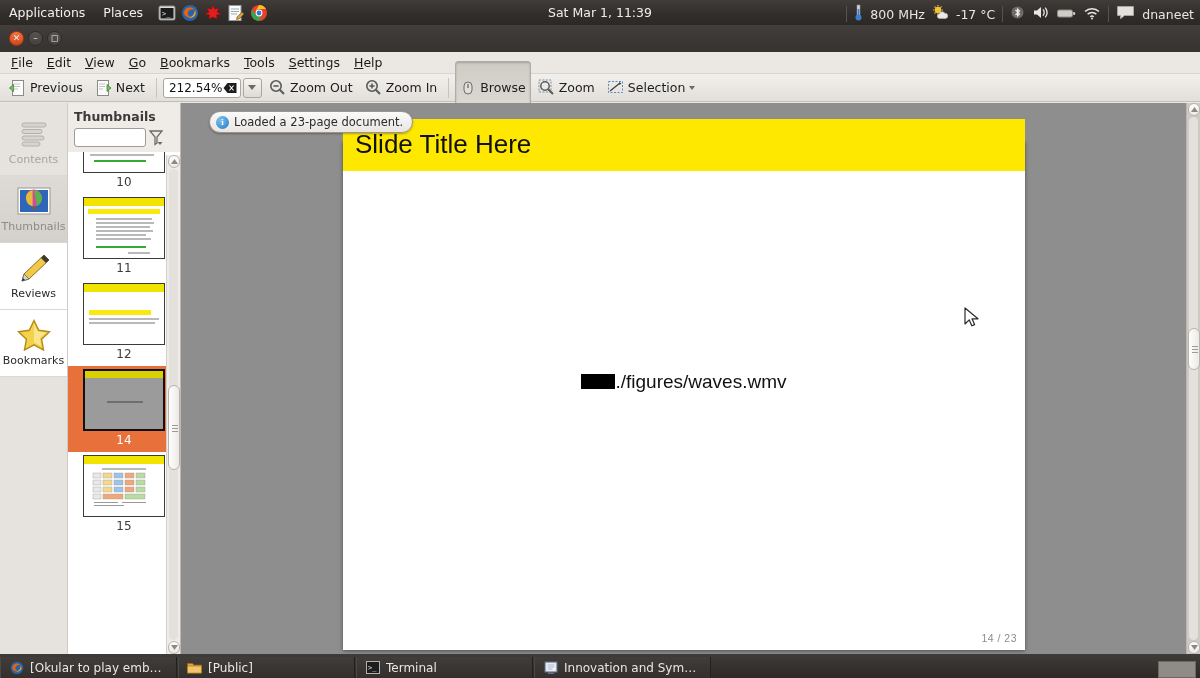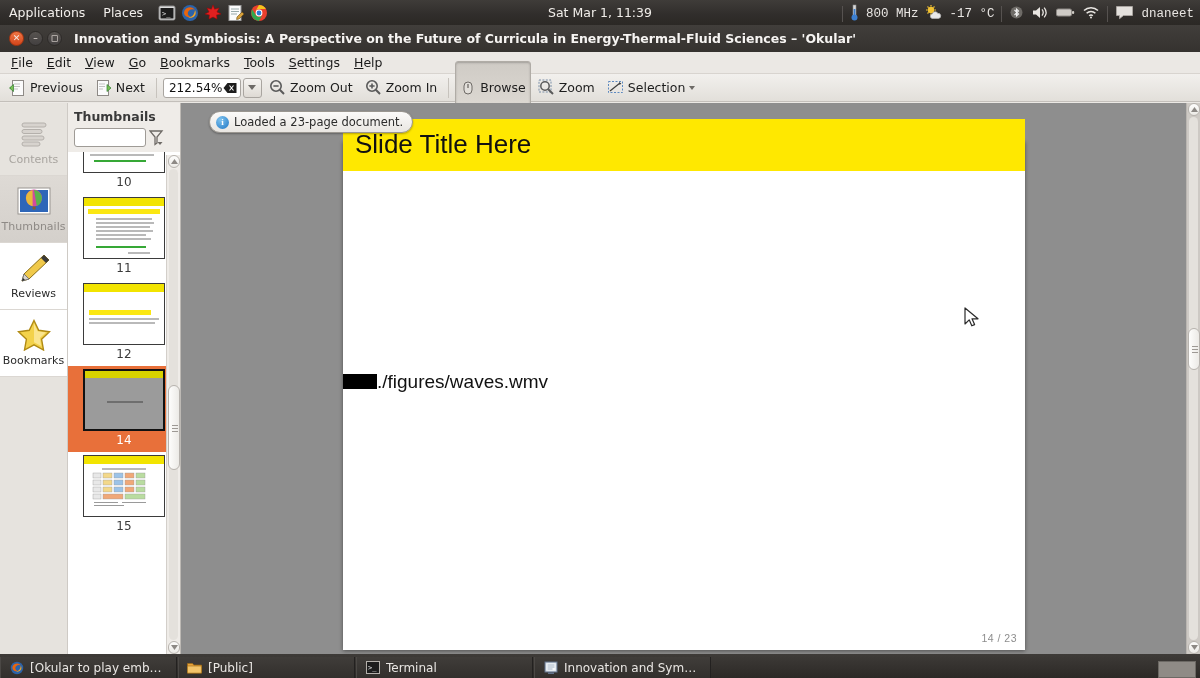--- a/index.html
+++ b/index.html
@@ -19,21 +19,21 @@
   }
   .panel-menu{ padding:0 9px; line-height:25px; color:#f2efec; }
   .panel-launchers{ display:flex; align-items:center; gap:5px; margin-left:6px;}
   .launcher{ width:18px; height:18px; display:inline-block; position:relative;}
   #clock{
     position:absolute; left:0; right:0; text-align:center;
     font-size:12.5px; color:#f0ede9; pointer-events:none;
   }
   #tray{
     position:absolute; right:6px; top:0; height:28px;
-    display:flex; align-items:center; gap:7px; font-size:12.5px;font-family:Liberation Mono, monospace;
+    display:flex; align-items:center; gap:7px; font-size:12.5px;
   }
   .tray-sep{ width:1px; height:16px; background:#565250; }
   
   #window{
     position:absolute; left:0; top:25px; width:1200px; height:629px;
     background:#ebe8e4;
   }
   #titlebar{
     height:27px; background:linear-gradient(to bottom,#413e3b,#35322f);
     display:flex; align-items:center; padding-left:9px; color:#fff;
@@ -141,21 +141,21 @@
   }
   #slide-banner{
     position:absolute; left:0; top:-22px; width:682px; height:52px; background:#ffe800;
   }
   #slide-title{
     position:absolute; left:12px; top:-12px; font-size:26px; color:#111;
     font-family:"Liberation Sans", sans-serif; white-space:nowrap;
   }
   #slide-body{
     position:absolute; left:0; right:0; top:0; bottom:0; display:flex;
-    align-items:center; justify-content:flex-start;
+    align-items:center; justify-content:center;
   }
   #media-line{
     display:flex; align-items:center; font-size:19px; color:#111;
     font-family:"Liberation Sans", sans-serif; margin-top:-28px;
   }
   #media-box{ width:34px; height:15px; background:#000; display:inline-block; }
   #page-corner{
     position:absolute; right:8px; bottom:6px; font-size:10.5px; color:#8d8d8d;
     font-family:"Liberation Sans", sans-serif; letter-spacing:.5px;
   }
@@ -322,21 +322,20 @@
       <div class="wbtn close">
           <span>✕</span>
         </div>
       <div class="wbtn">
           <span>–</span>
         </div>
       <div class="wbtn">
           <span>◻</span>
         </div>
     </div>
-    <div id="wtitle">Innovation and Symbiosis: A Perspective on the Future of Curricula in Energy-Thermal-Fluid Sciences – 'Okular'</div>
   </div>
 
   <div id="menubar">
     <div class="mi"><u>F</u><span class="hidden-txt">File</span>ile</div>
     <div class="mi"><u>E</u>dit</div>
     <div class="mi"><u>V</u>iew</div>
     <div class="mi"><u>G</u>o</div>
     <div class="mi"><u>B</u>ookmarks</div>
     <div class="mi"><u>T</u>ools</div>
     <div class="mi"><u>S</u>ettings</div>

